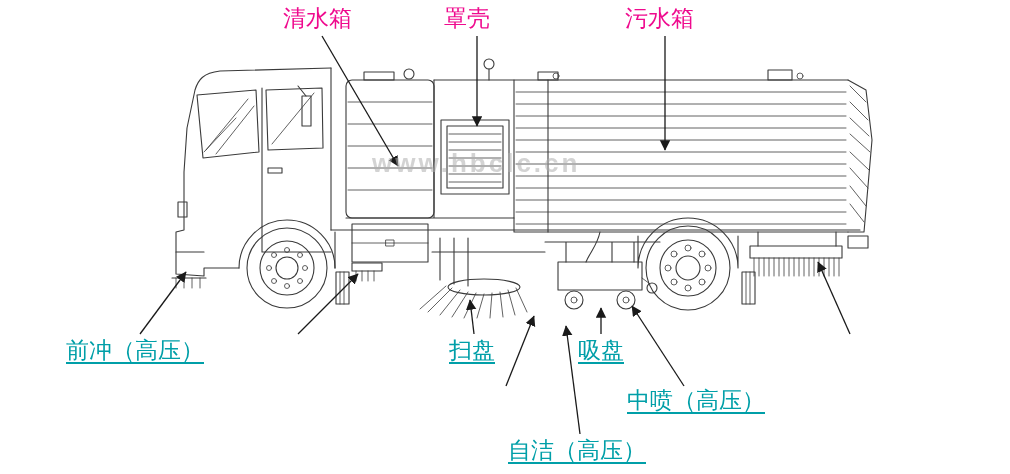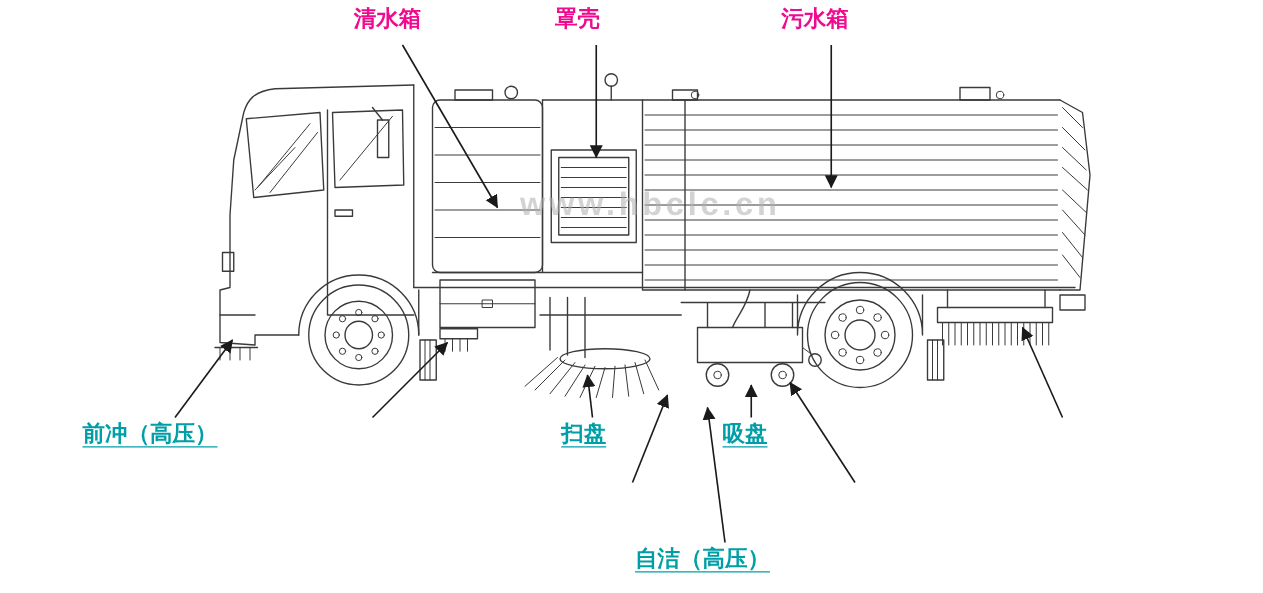--- a/index.html
+++ b/index.html
@@ -9,40 +9,39 @@
     background:#ffffff;
     overflow:hidden;
     font-family:"Liberation Sans","DejaVu Sans",sans-serif;
   }
   svg.art{position:absolute;left:0;top:0;}
   .ink{stroke:var(--line-color,#3a3a3a);fill:none;stroke-width:1.1;stroke-linecap:round;stroke-linejoin:round;}
   .ink-thin{stroke:var(--line-color,#3a3a3a);fill:none;stroke-width:0.8;}
   .leader{stroke:#1a1a1a;fill:none;stroke-width:1.3;}
   .lbl{
     position:absolute;
-    font-size:18px;
-    font-weight:bold;
+    font-size:23px;
+    font-weight:normal;
     line-height:1.1;
     white-space:nowrap;
     letter-spacing:0px;
   }
   .lbl.top{color:var(--top-label-color,#ef0a8e);}
   .lbl.bot{
     color:var(--bottom-label-color,#009fa8);
     text-decoration:underline;
     text-underline-offset:4px;
   }
   .wm{
     position:absolute;
     left:372px;top:148px;
     font-size:26px;
     color:rgba(175,175,175,0.55);
     letter-spacing:3px;
     font-weight:bold;
-    margin-left:44px;
   }
 </style>
 </head>
 <body>
 
 <div class="stage">
 
   <svg class="art" width="1010" height="474" viewBox="0 0 1010 474">
     <defs>
       <marker id="arr" markerWidth="9" markerHeight="9" refX="7.5" refY="4" orient="auto">
@@ -194,15 +193,16 @@
 
   <div class="wm">www.hbclc.cn</div>
 
   <div class="lbl top" style="left:283px;top:6px">清水箱</div>
   <div class="lbl top" style="left:444px;top:6px">罩壳</div>
   <div class="lbl top" style="left:625px;top:6px">污水箱</div>
 
   <div class="lbl bot" style="left:66px;top:338px">前冲（高压）</div>
   <div class="lbl bot" style="left:449px;top:338px">扫盘</div>
   <div class="lbl bot" style="left:578px;top:338px">吸盘</div>
+  <div class="lbl bot" style="left:627px;top:388px">中喷（高压）</div>
   <div class="lbl bot" style="left:508px;top:438px">自洁（高压）</div>
 
 </div>
 
 </body></html>

